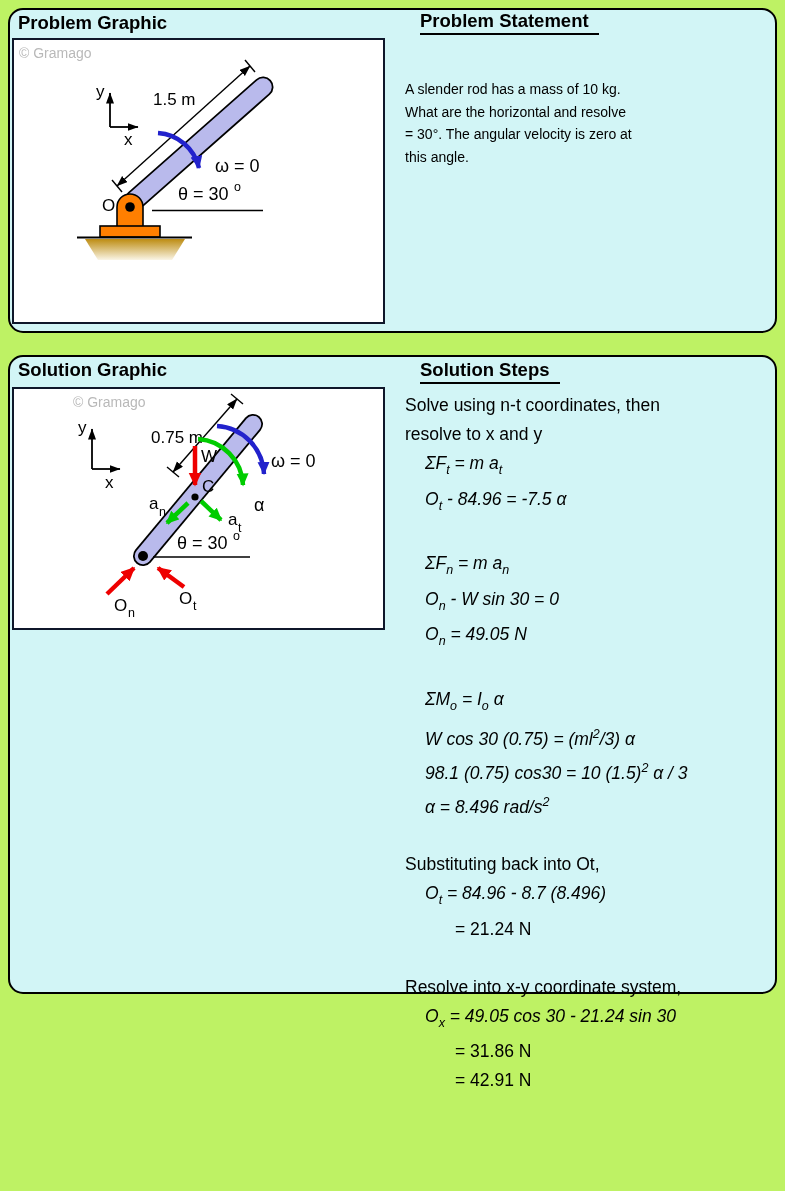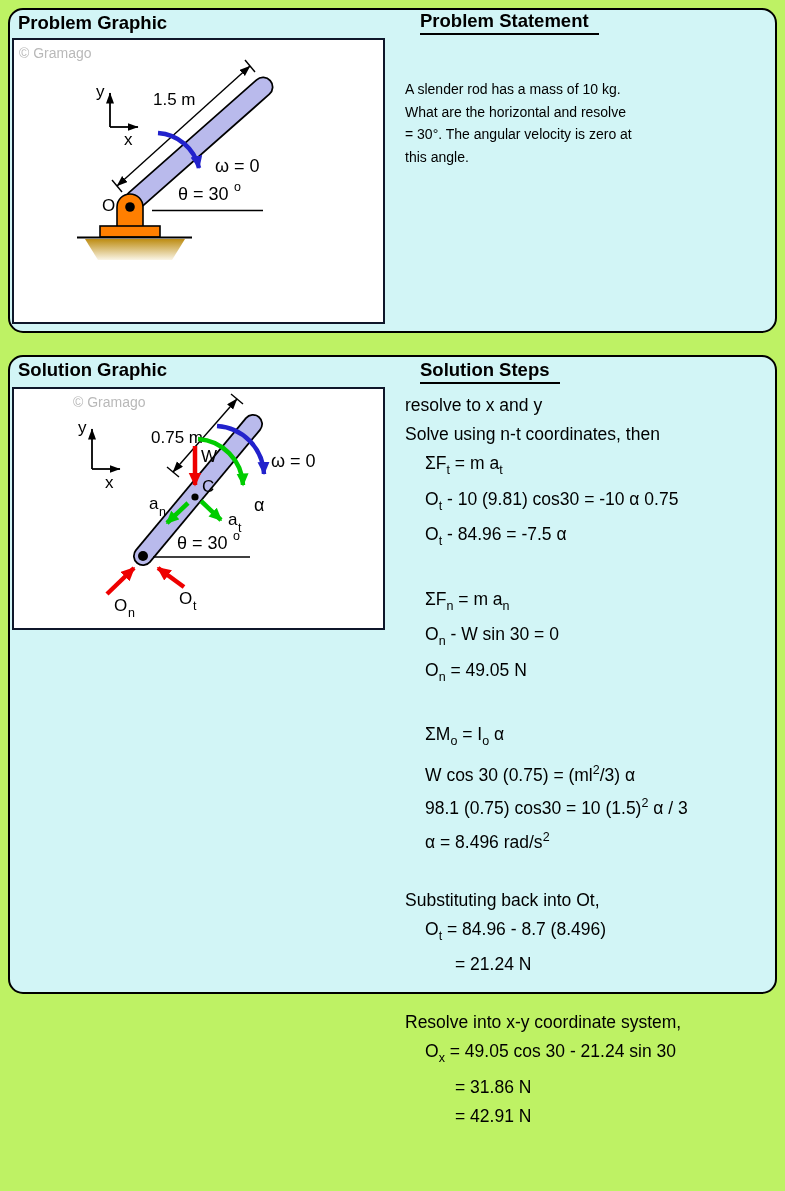--- a/index.html
+++ b/index.html
@@ -16,21 +16,21 @@
   #shead{top:2px;}
   .gbox{position:absolute;left:2px;background:#fff;border:2px solid #0f172a;}
   #gbox1{top:28px;width:369px;height:282px;}
   #gbox2{top:30px;width:369px;height:239px;}
   .gbox svg{display:block;width:100%;height:100%;}
   .statement{position:absolute;left:395px;top:32px;width:372px;
              font-size:14px;line-height:22.5px;margin-top:36px;}
   .steps{position:absolute;left:395px;top:34px;width:372px;
          font-size:17.5px;line-height:29px;}
   .sline{white-space:nowrap;}
-  .ind1{padding-left:20px;}
+  .ind1{padding-left:20px;font-style:italic;}
   .ind2{padding-left:50px;}
   .gap{margin-top:29px;}
   .sline sub,.sline sup{font-size:12.5px;}
   text{font-size:17px;fill:#000;}
   .wm{font-size:14px;fill:#b9b9b9;}
   .small{font-size:12.5px;}
   .greek{font-size:18px;}
 </style>
 </head>
 <body>
@@ -173,24 +173,23 @@
         <circle cx="129" cy="167" r="5" fill="#000"></circle>
         <text x="100" y="222">O</text>
         <text x="114" y="228" class="small">n</text>
         <text x="165" y="215">O</text>
         <text x="179" y="221" class="small">t</text>
       </svg>
     </div>
 
     <div class="col-head" id="shead">Solution Steps</div>
     <div class="steps">
+        <div class="sline"><span>Solve using n-t coordinates, then</span></div>
         <div class="sline"><span>resolve to x and y</span></div>
-        <div class="sline"><span>Solve using n-t coordinates, then</span></div>
         <div class="sline ind1"><span>ΣF</span><sub>t</sub><span> = m a</span><sub>t</sub></div>
-        <div class="sline ind1"><span>O</span><sub>t</sub><span> - 10 (9.81) cos30 = -10 α 0.75</span></div>
         <div class="sline ind1"><span>O</span><sub>t</sub><span> - 84.96 = -7.5 α</span></div>
         <div class="sline ind1 gap"><span>ΣF</span><sub>n</sub><span> = m a</span><sub>n</sub></div>
         <div class="sline ind1"><span>O</span><sub>n</sub><span> - W sin 30 = 0</span></div>
         <div class="sline ind1"><span>O</span><sub>n</sub><span> = 49.05 N</span></div>
         <div class="sline ind1 gap"><span>ΣM</span><sub>o</sub><span> = I</span><sub>o</sub><span> α</span></div>
         <div class="sline ind1"><span>W cos 30 (0.75) = (ml</span><sup>2</sup><span>/3) α</span></div>
         <div class="sline ind1"><span>98.1 (0.75) cos30 = 10 (1.5)</span><sup>2</sup><span> α / 3</span></div>
         <div class="sline ind1"><span>α = 8.496 rad/s</span><sup>2</sup></div>
         <div class="sline gap"><span>Substituting back into Ot,</span></div>
         <div class="sline ind1"><span>O</span><sub>t</sub><span> = 84.96 - 8.7 (8.496)</span></div>

